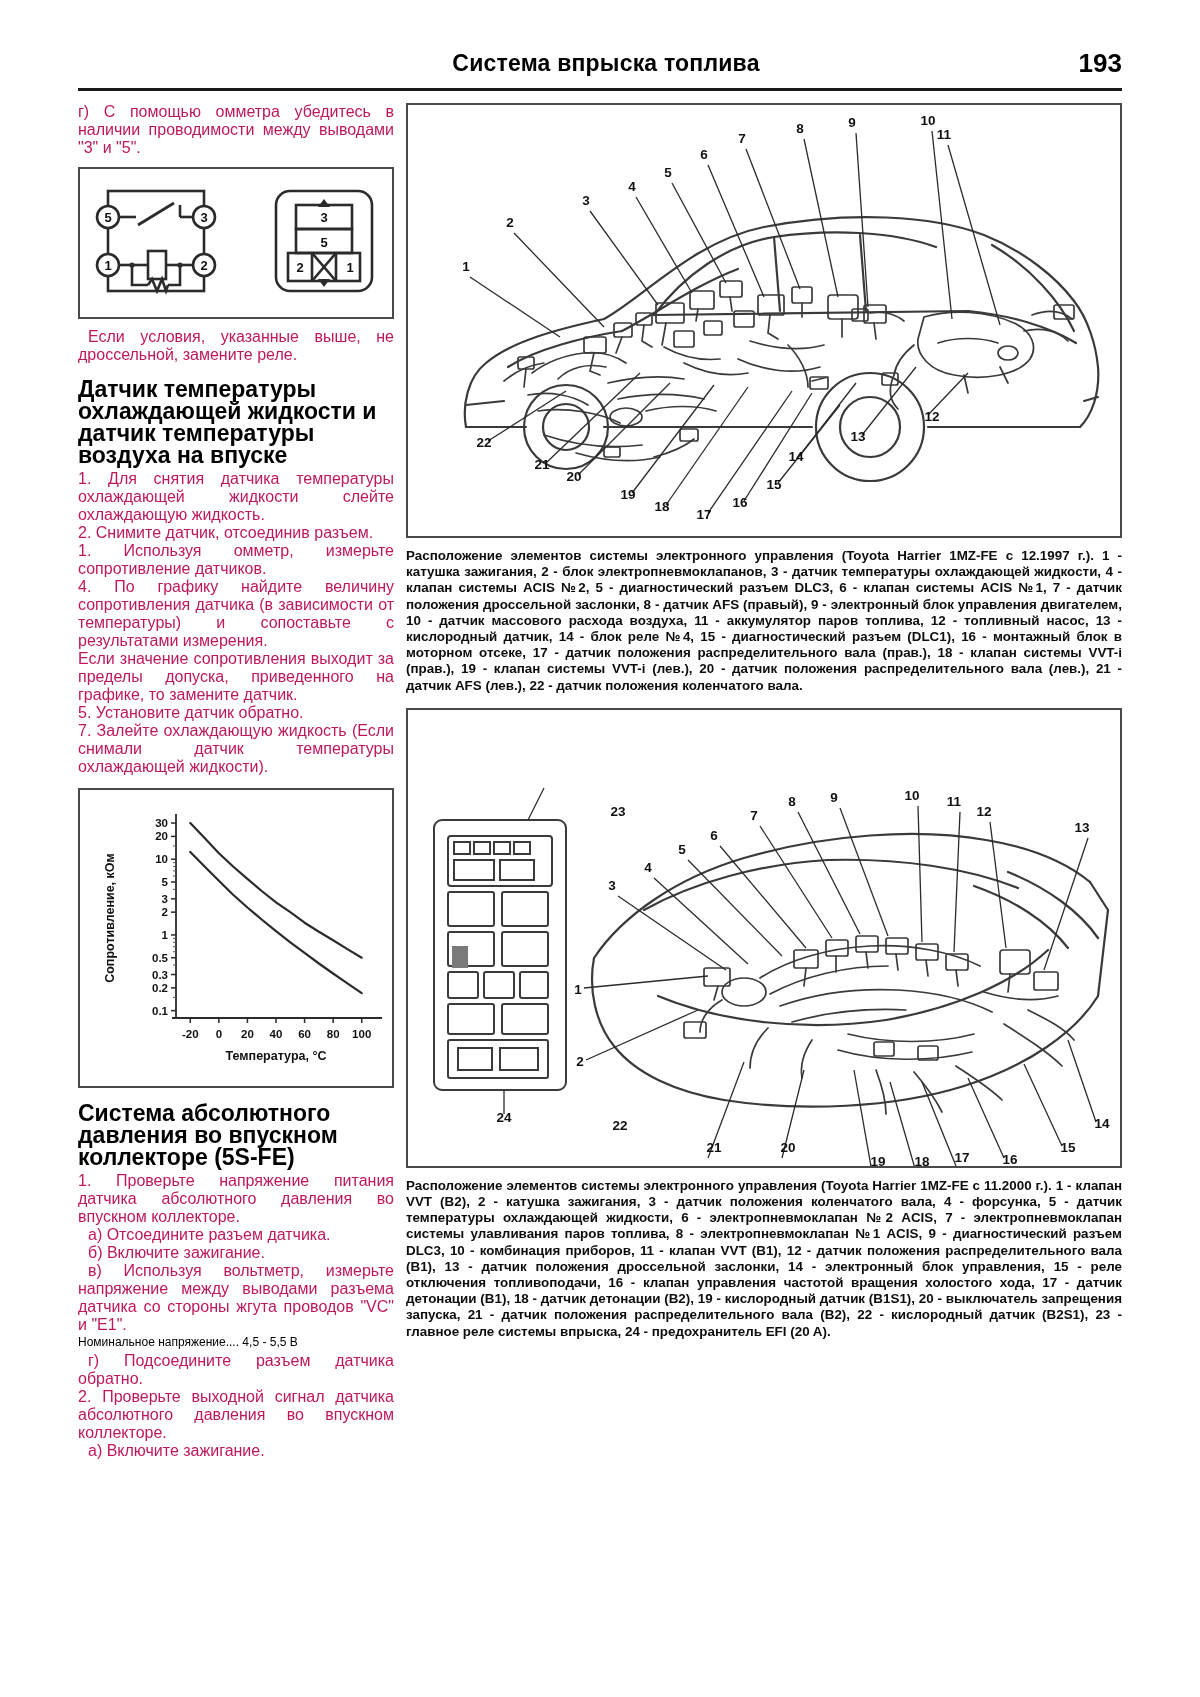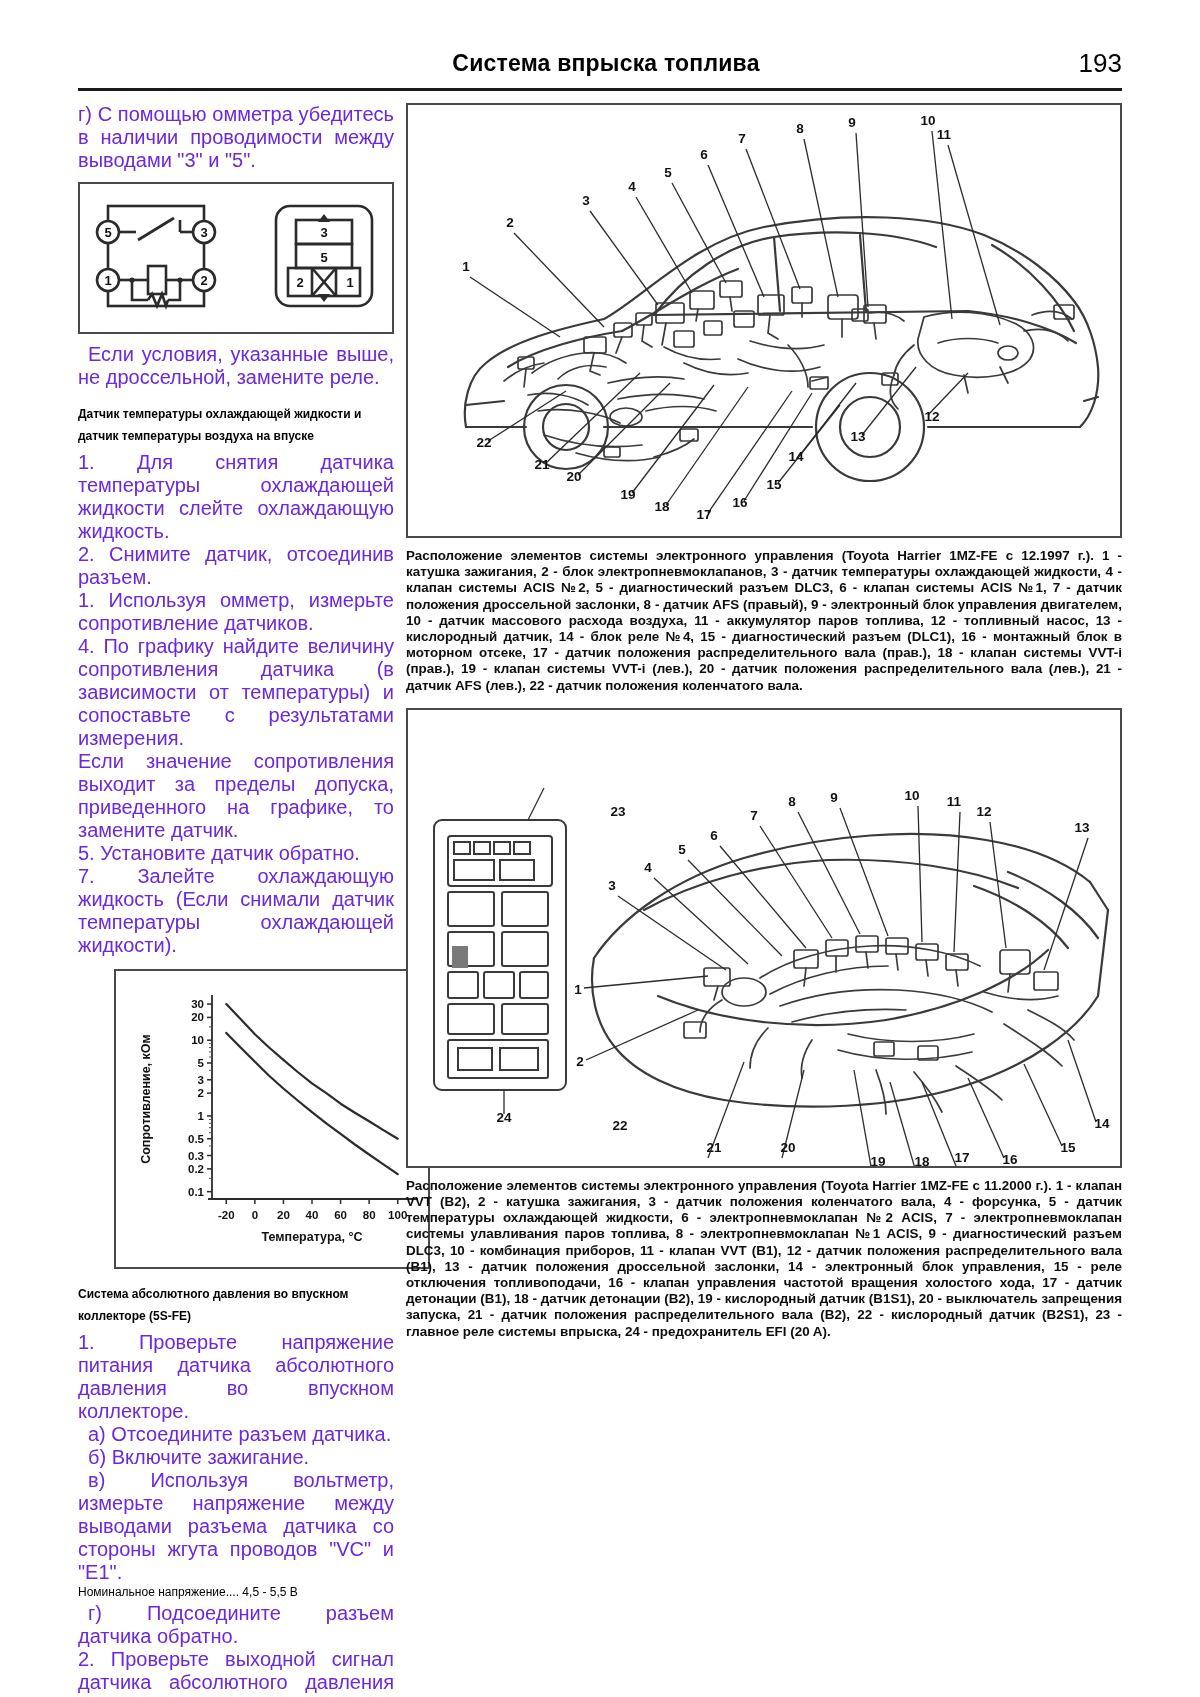--- a/index.html
+++ b/index.html
@@ -38,21 +38,21 @@
     text-align: center;
     font-size: 23px;
     font-weight: bold;
     letter-spacing: 0.2px;
   }
   .header-page-number {
     position: absolute;
     right: 0;
     top: -2px;
     font-size: 26px;
-    font-weight: normal;
+    font-weight: bold;
   }
   .header-rule {
     position: absolute;
     left: 0;
     top: 38px;
     width: 1044px;
     height: 3px;
     background: #1a1a1a;
   }
 
@@ -65,27 +65,27 @@
   }
   .col-right {
     position: absolute;
     left: 406px;
     top: 103px;
     width: 716px;
   }
 
   
   .body-text {
-    font-size: 20px;
-    line-height: 23px;
+    font-size: 16px;
+    line-height: 18px;
     text-align: justify;
-    color: #6d28d9;
+    color: #be185d;
   }
   .heading {
-    font-size: 12px;
+    font-size: 23px;
     font-weight: bold;
     line-height: 22px;
     margin: 14px 0 4px 0;
     color: #000;
   }
   .note-indent { text-indent: 10px; }
   .italic-line {
     font-size: 12px;
     line-height: 17.5px;
   }
@@ -113,21 +113,20 @@
     width: 316px;
     height: 152px;
   }
   .relay-figure svg { display: block; }
 
   
   .graph-figure {
     margin-top: 12px;
     width: 316px;
     height: 300px;
-    margin-left: 36px;
   }
   .graph-figure svg { display: block; }
 
   
   .car-figure-1 {
     width: 716px;
     height: 435px;
   }
   .car-figure-2 {
     width: 716px;

